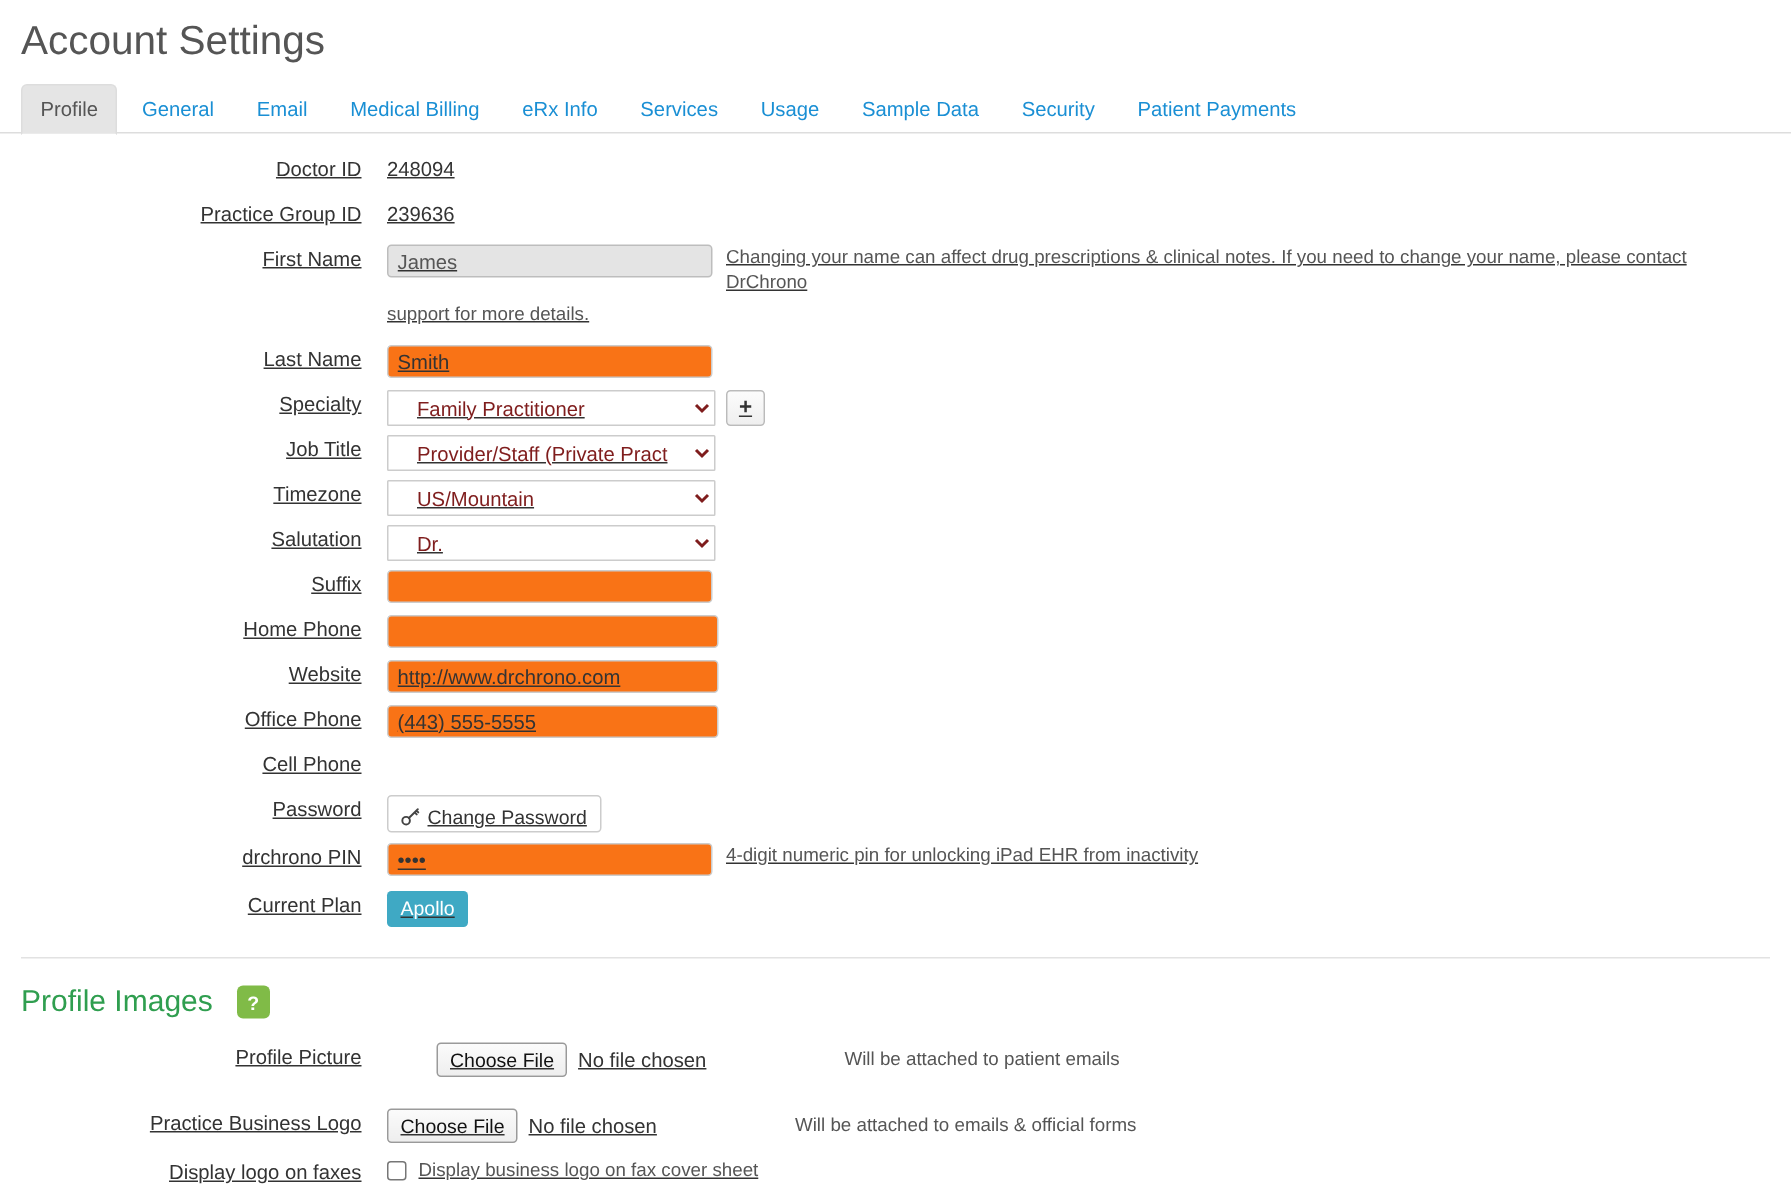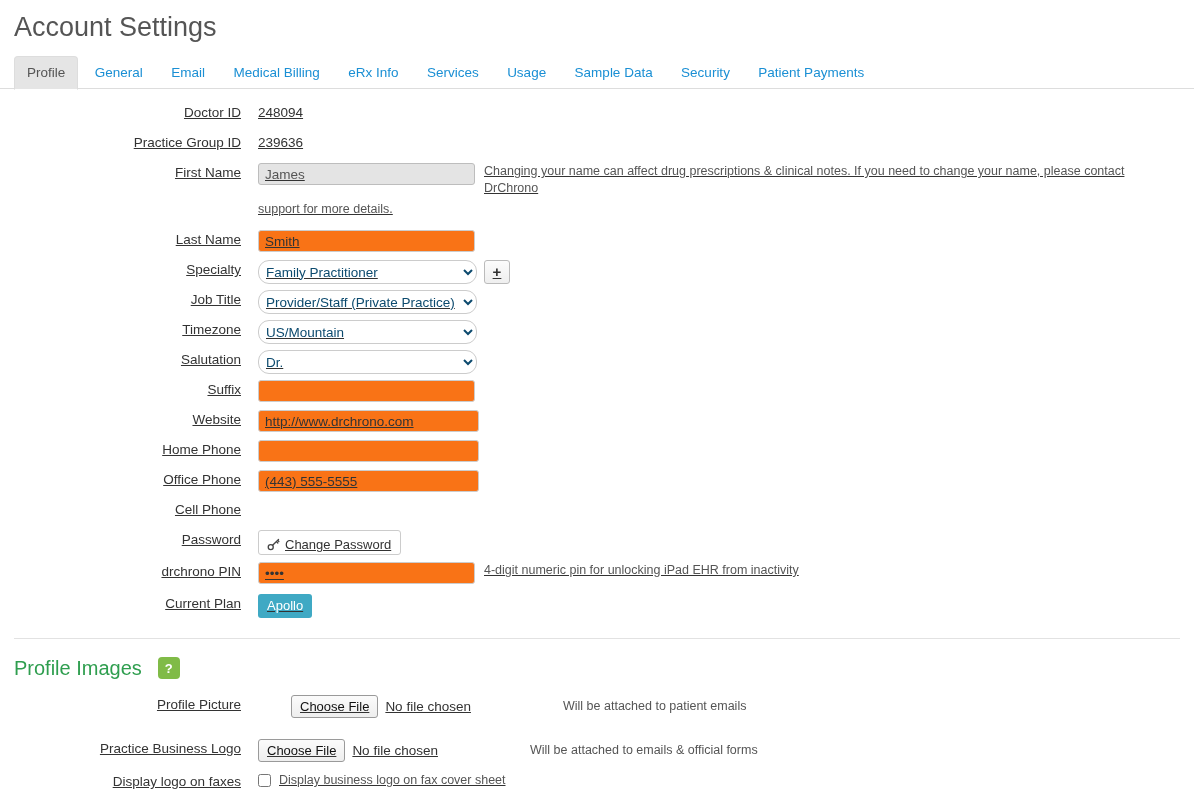--- a/index.html
+++ b/index.html
@@ -91,24 +91,24 @@
     outline: none;
   }
   input.txt.wide   { width: 221px; }
   input.txt.disabled { background: #e4e4e4; color: #555555; border-color: #bdbdbd; }
 
   select.sel {
     width: 219px;
     height: 24px;
     font-size: 13.5px;
     font-family: "Liberation Sans", sans-serif;
-    color: #0c4a6e;
+    color: #7f1d1d;
     border: 1px solid #cccccc;
-    border-radius: 11px;
-    padding: 1px 3px;
+    border-radius: 1px;
+    padding: 1px 15px;
     background: #ffffff;
     outline: none;
   }
 
   .btn-plus {
     width: 26px; height: 24px;
     margin-left: 7px;
     border: 1px solid #bbbbbb;
     border-radius: 3px;
     background: linear-gradient(#fcfcfc,#efefef);
@@ -319,30 +319,30 @@
   </div>
 
   <div class="row">
     <div class="lbl">Suffix</div>
     <div class="fieldwrap">
       <input class="txt" type="text" value="" style="">
     </div>
   </div>
 
   <div class="row">
+    <div class="lbl">Home Phone</div>
+    <div class="fieldwrap">
+      <input class="txt wide" type="text" value="" style="">
+    </div>
+  </div>
+
+  <div class="row">
     <div class="lbl">Website</div>
     <div class="fieldwrap">
       <input class="txt wide" type="text" value="http://www.drchrono.com" style="">
-    </div>
-  </div>
-
-  <div class="row">
-    <div class="lbl">Home Phone</div>
-    <div class="fieldwrap">
-      <input class="txt wide" type="text" value="" style="">
     </div>
   </div>
 
   <div class="row">
     <div class="lbl">Office Phone</div>
     <div class="fieldwrap">
       <input class="txt wide" type="text" value="(443) 555-5555" style="">
     </div>
   </div>
 

